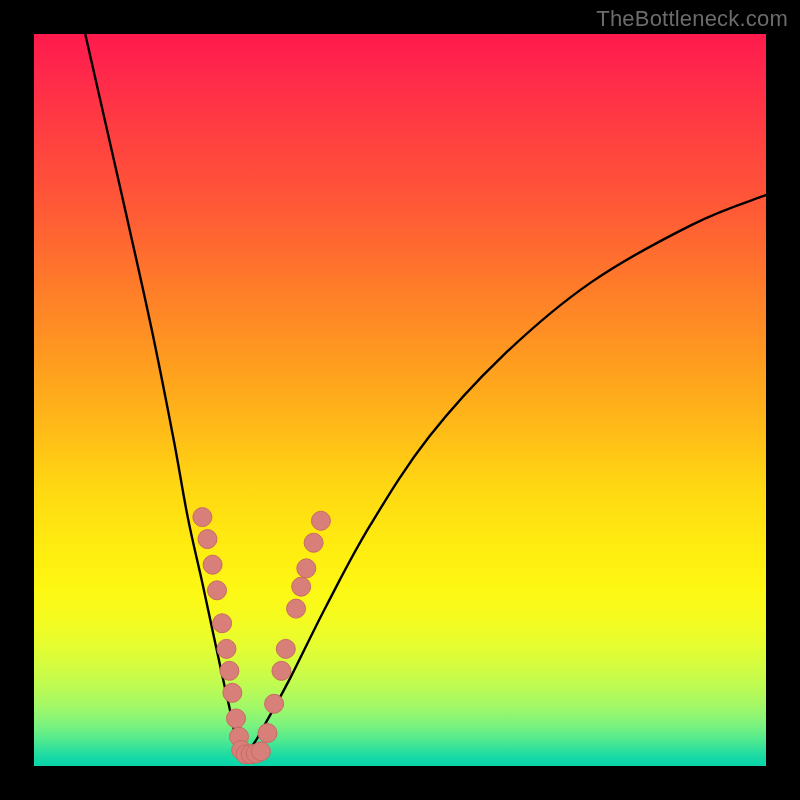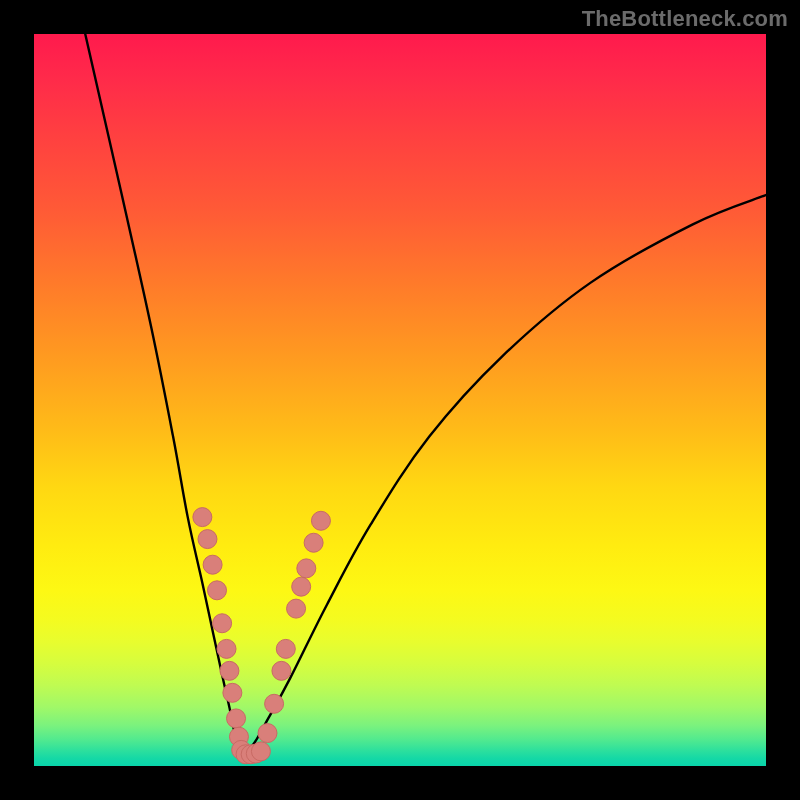--- a/index.html
+++ b/index.html
@@ -52,21 +52,21 @@
       #14d8a6 99%,
       #09d4aa 100%
     );
   }
   .watermark {
     position: absolute;
     top: 6px;
     right: 12px;
     color: #6b6b6b;
     font-size: 22px;
-    font-weight: 700;
+    font-weight: 400;
     letter-spacing: 0.2px;
     user-select: none;
   }
   svg.curve {
     position: absolute;
     inset: 0;
   }
 </style>
 </head>
 <body>

